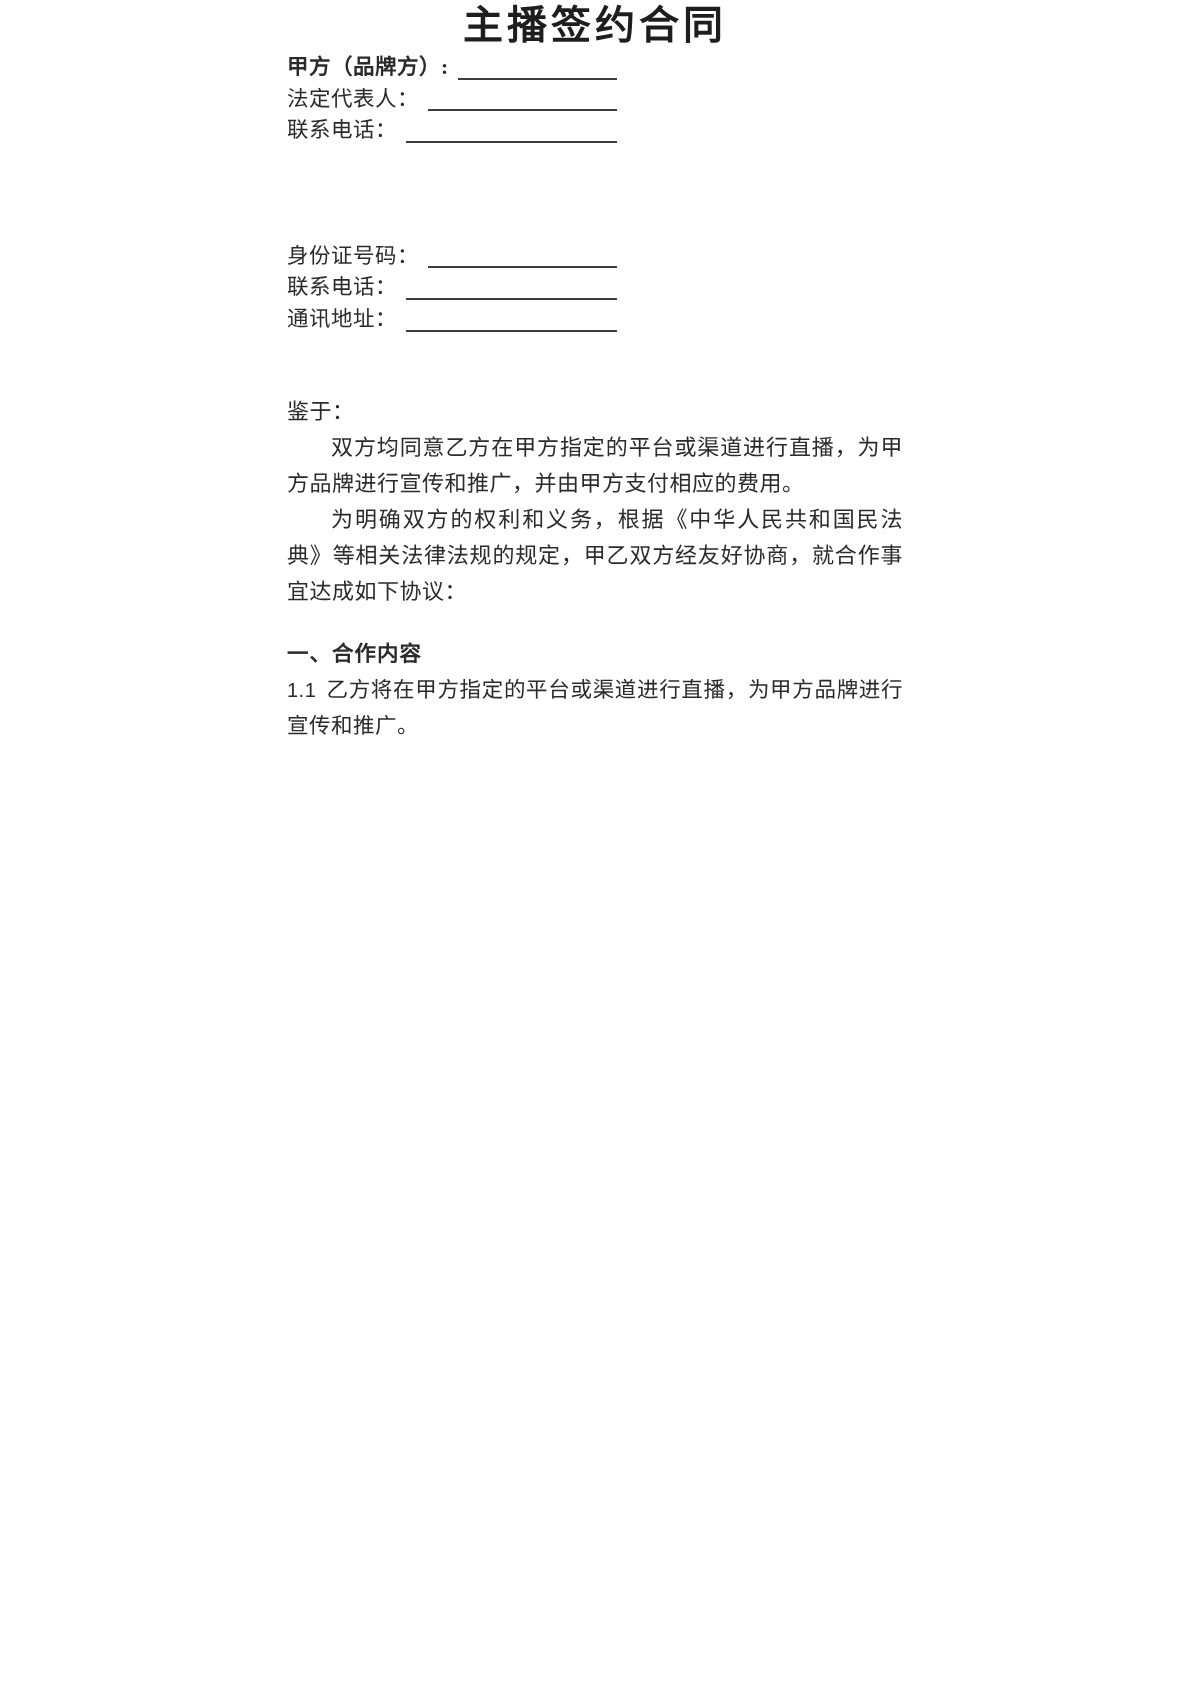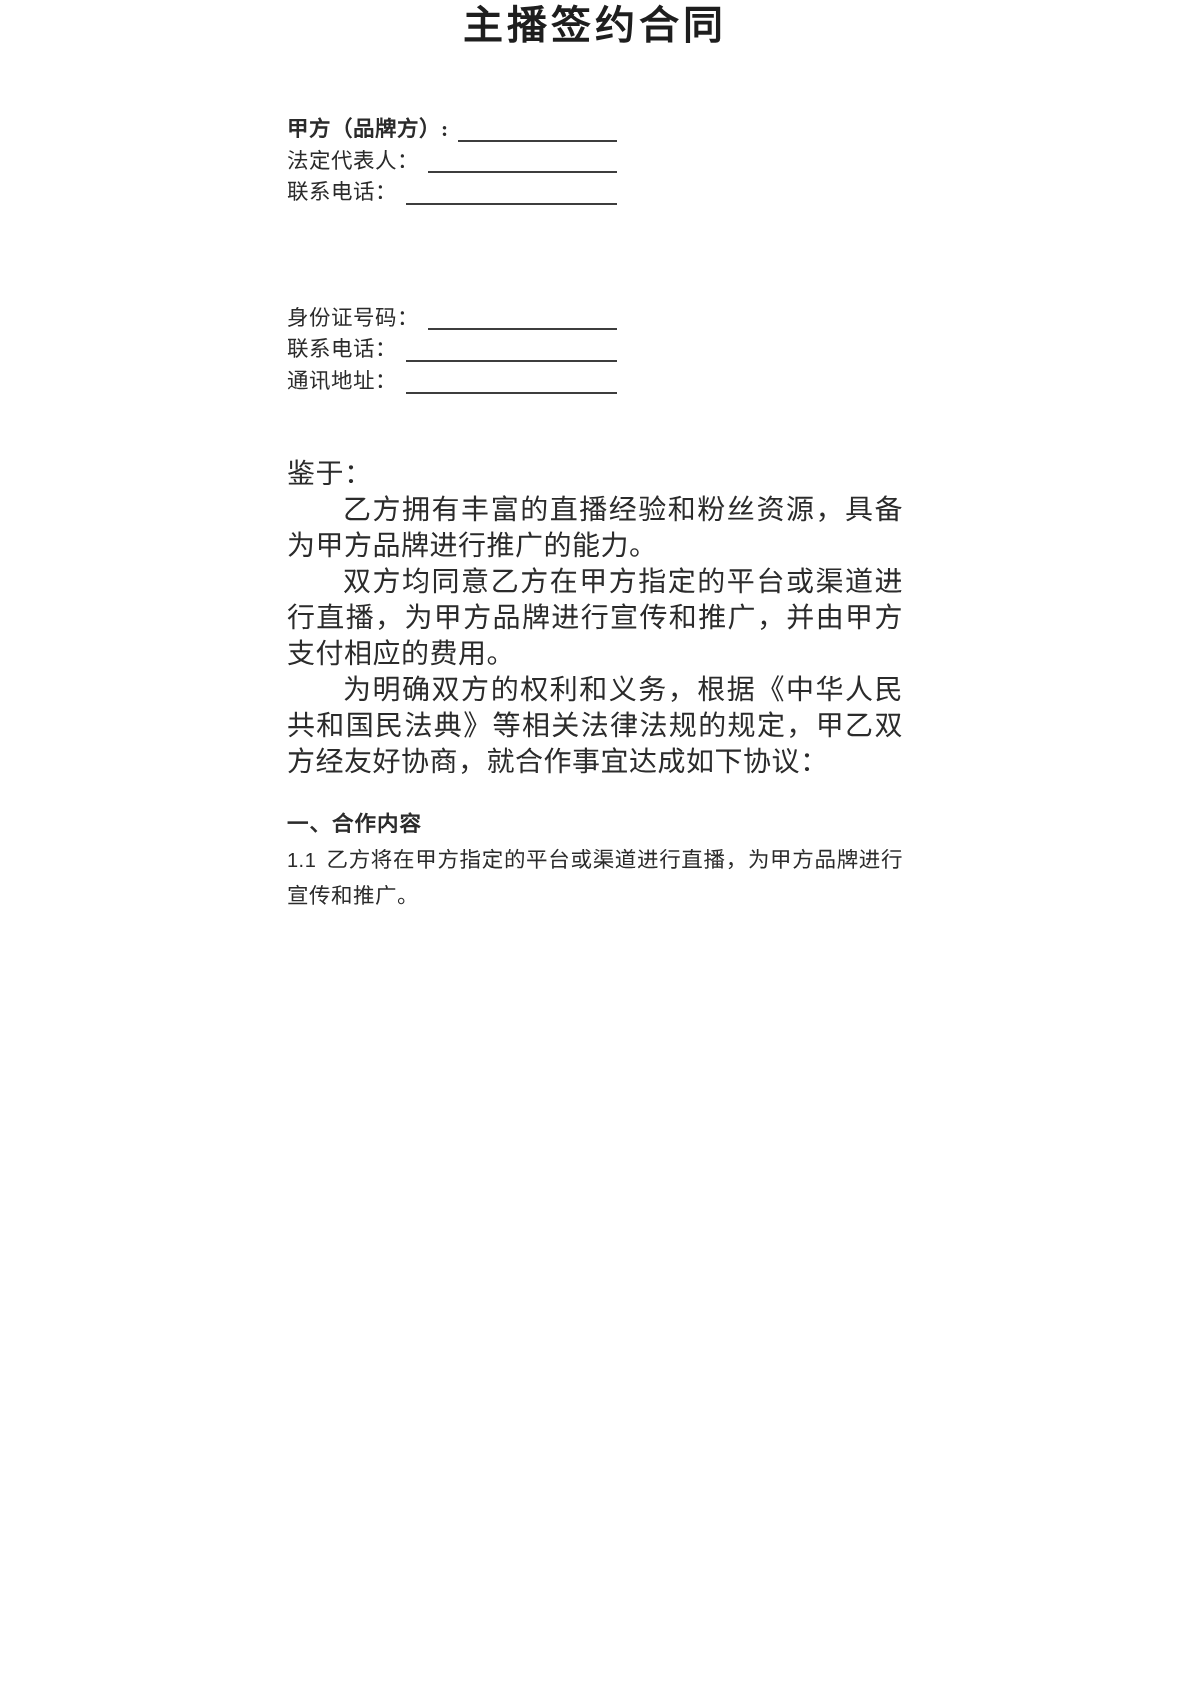--- a/index.html
+++ b/index.html
@@ -24,21 +24,21 @@
     text-align: center;
     font-size: 40px;
     line-height: 52px;
     font-weight: bold;
     letter-spacing: 4px;
     color: #1e1e1e;
   }
   .party-block {
     width: 330px;
   }
-  .party-a { margin-top: 62px; }
+  .party-a { }
   .party-b { margin-top: 94px; }
   .field-row {
     display: flex;
     align-items: flex-end;
     width: 330px;
     height: 31.6px;
     font-size: 21.5px;
     line-height: 31.6px;
   }
   .field-row .label {
@@ -53,21 +53,21 @@
     min-width: 40px;
     margin-left: 9px;
     margin-bottom: 4px;
     border-bottom: 2px solid #3d3d3d;
   }
   .recitals {
     margin-top: 58px;
   }
   .para {
     margin: 0;
-    font-size: 28px;
+    font-size: 22px;
     line-height: 36px;
     text-align: justify;
     letter-spacing: 0.5px;
   }
   .para.indent {
     text-indent: 2em;
   }
   .section-heading {
     margin: 26px 0 0 0;
     font-size: 21.5px;
@@ -121,21 +121,20 @@
       <span class="blank-line"></span>
     </div>
     <div class="field-row">
       <span class="label">通讯地址：</span>
       <span class="blank-line"></span>
     </div>
   </div>
 
   <div class="recitals">
     <p class="para">鉴于：</p>
-    <p class="para indent">乙方拥有丰富的直播经验和粉丝资源，具备为甲方品牌进行推广的能力。</p>
     <p class="para indent">双方均同意乙方在甲方指定的平台或渠道进行直播，为甲方品牌进行宣传和推广，并由甲方支付相应的费用。</p>
     <p class="para indent">为明确双方的权利和义务，根据《中华人民共和国民法典》等相关法律法规的规定，甲乙双方经友好协商，就合作事宜达成如下协议：</p>
   </div>
 
   <h2 class="section-heading">一、合作内容</h2>
 
   <p class="clause">
     <span class="clause-num">1.1</span><span>乙方将在甲方指定的平台或渠道进行直播，为甲方品牌进行宣传和推广。</span>
   </p>
 

